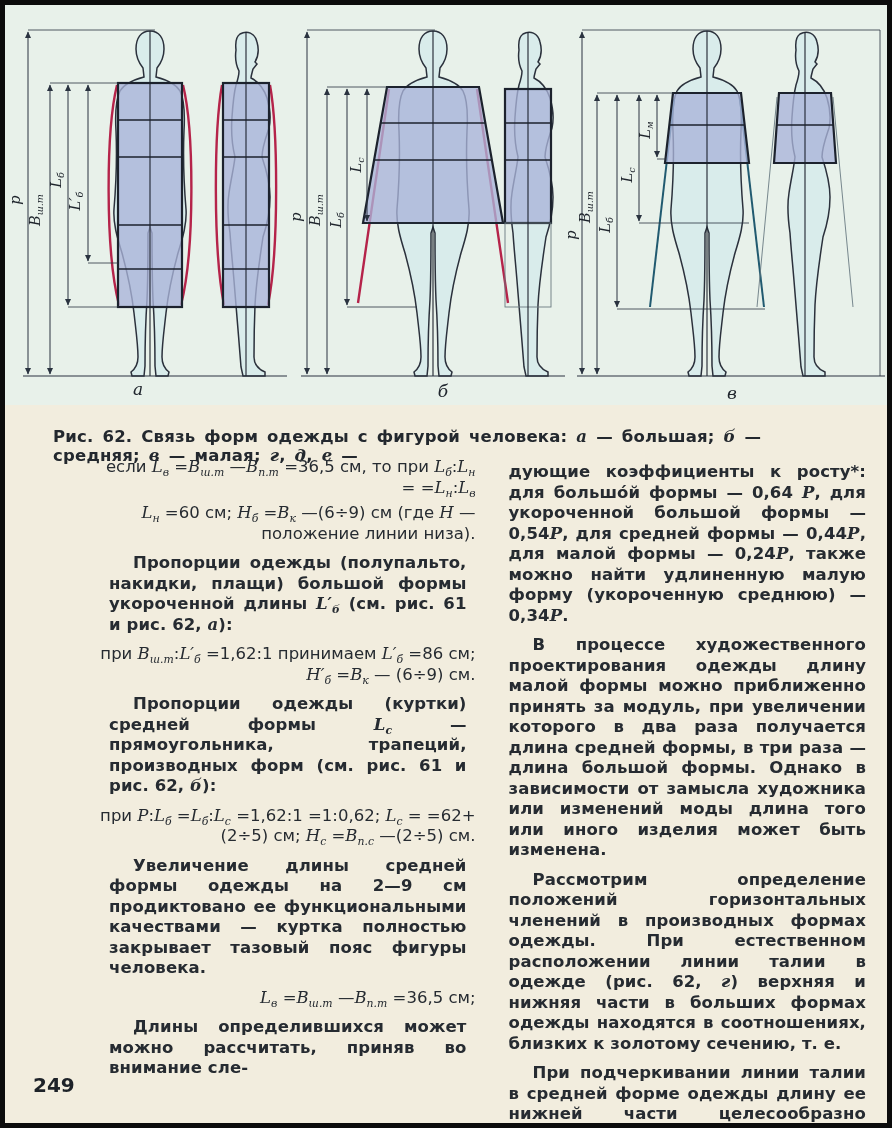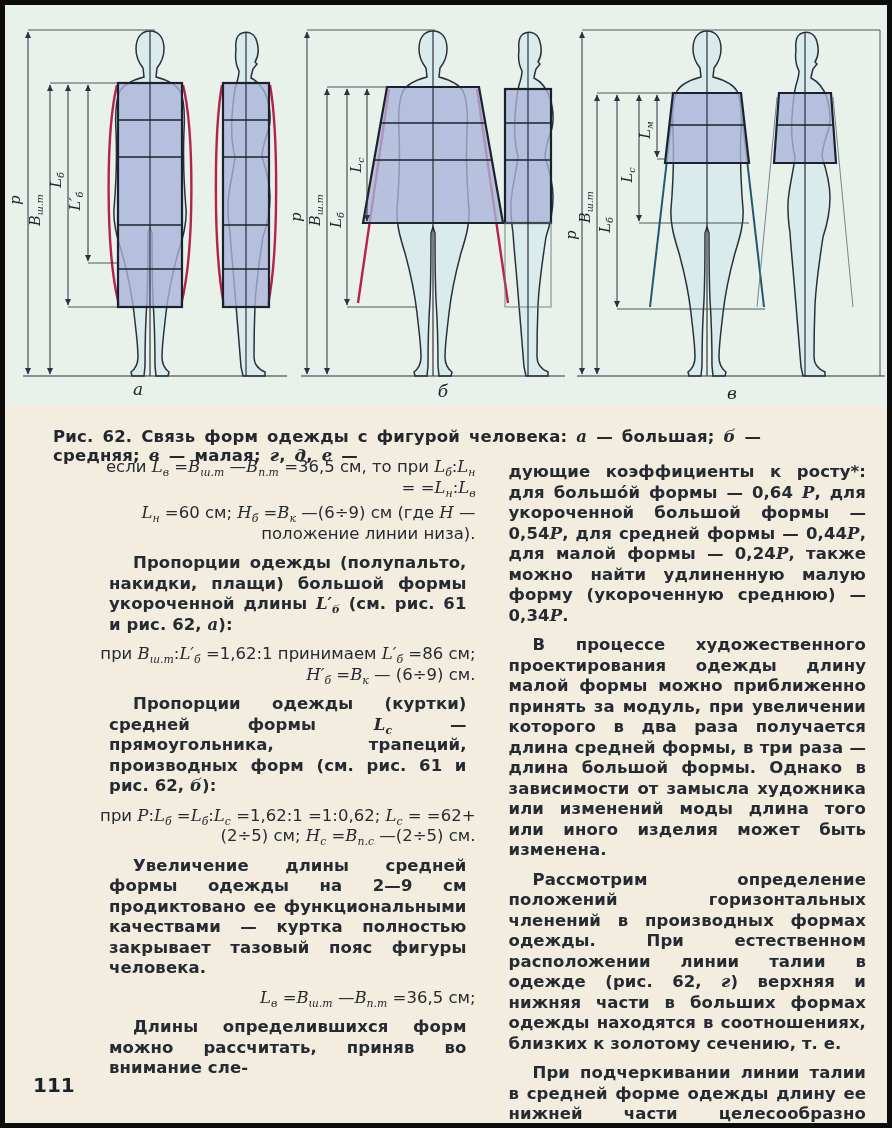--- a/index.html
+++ b/index.html
@@ -195,25 +195,25 @@
   <div class="cols">
     <div class="col">
       <p class="formula">если <i>L<sub>в</sub></i> =<i>В<sub>ш.т</sub></i> —<i>В<sub>п.т</sub></i> =36,5 см, то при <i>L<sub>б</sub></i>:<i>L<sub>н</sub></i> = =<i>L<sub>н</sub></i>:<i>L<sub>в</sub></i></p>
       <p class="formula"><i>L<sub>н</sub></i> =60 см; <i>Н<sub>б</sub></i> =<i>В<sub>к</sub></i> —(6÷9) см (где <i>Н</i> — положение линии низа).</p>
       <p class="body">Пропорции одежды (полупальто, накидки, плащи) большой формы укороченной длины <i>L′<sub>б</sub></i> (см. рис. 61 и рис. 62, <i>а</i>):</p>
       <p class="formula">при <i>В<sub>ш.т</sub></i>:<i>L′<sub>б</sub></i> =1,62:1 принимаем <i>L′<sub>б</sub></i> =86 см; <i>Н′<sub>б</sub></i> =<i>В<sub>к</sub></i> — (6÷9) см.</p>
       <p class="body">Пропорции одежды (куртки) средней формы <i>L<sub>с</sub></i> — прямоугольника, трапеций, производных форм (см. рис. 61 и рис. 62, <i>б</i>):</p>
       <p class="formula">при <i>Р</i>:<i>L<sub>б</sub></i> =<i>L<sub>б</sub></i>:<i>L<sub>с</sub></i> =1,62:1 =1:0,62; <i>L<sub>с</sub></i> = =62+(2÷5) см; <i>Н<sub>с</sub></i> =<i>В<sub>п.с</sub></i> —(2÷5) см.</p>
       <p class="body">Увеличение длины средней формы одежды на 2—9 см продиктовано ее функциональными качествами — куртка полностью закрывает тазовый пояс фигуры человека.</p>
       <p class="formula"><i>L<sub>в</sub></i> =<i>В<sub>ш.т</sub></i> —<i>В<sub>п.т</sub></i> =36,5 см;</p>
-      <p class="body">Длины определившихся форм можно рассчитать, приняв во внимание сле-</p>
+      <p class="body">Длины определившихся может можно рассчитать, приняв во внимание сле-</p>
     </div>
     <div class="col">
       <p class="body no-indent">дующие коэффициенты к росту*: для большо́й формы — 0,64 <i>Р</i>, для укороченной большой формы — 0,54<i>Р</i>, для средней формы — 0,44<i>Р</i>, для малой формы — 0,24<i>Р</i>, также можно найти удлиненную малую форму (укороченную среднюю) — 0,34<i>Р</i>.</p>
       <p class="body">В процессе художественного проектирования одежды длину малой формы можно приближенно принять за модуль, при увеличении которого в два раза получается длина средней формы, в три раза — длина большой формы. Однако в зависимости от замысла художника или изменений моды длина того или иного изделия может быть изменена.</p>
       <p class="body">Рассмотрим определение положений горизонтальных членений в производных формах одежды. При естественном расположении линии талии в одежде (рис. 62, <i>г</i>) верхняя и нижняя части в больших формах одежды находятся в соотношениях, близких к золотому сечению, т. е.</p>
       <p class="body">При подчеркивании линии талии в средней форме одежды длину ее нижней части целесообразно установить</p>
       <p class="footnote">* Пармон Ф. М. Проектирование и изготовление изделий из шубной овчины. М., 1974, с. 28.</p>
     </div>
   </div>
 
-  <div class="page-number">111</div>
+  <div class="page-number">249</div>
 </div>
 
 </body></html>

